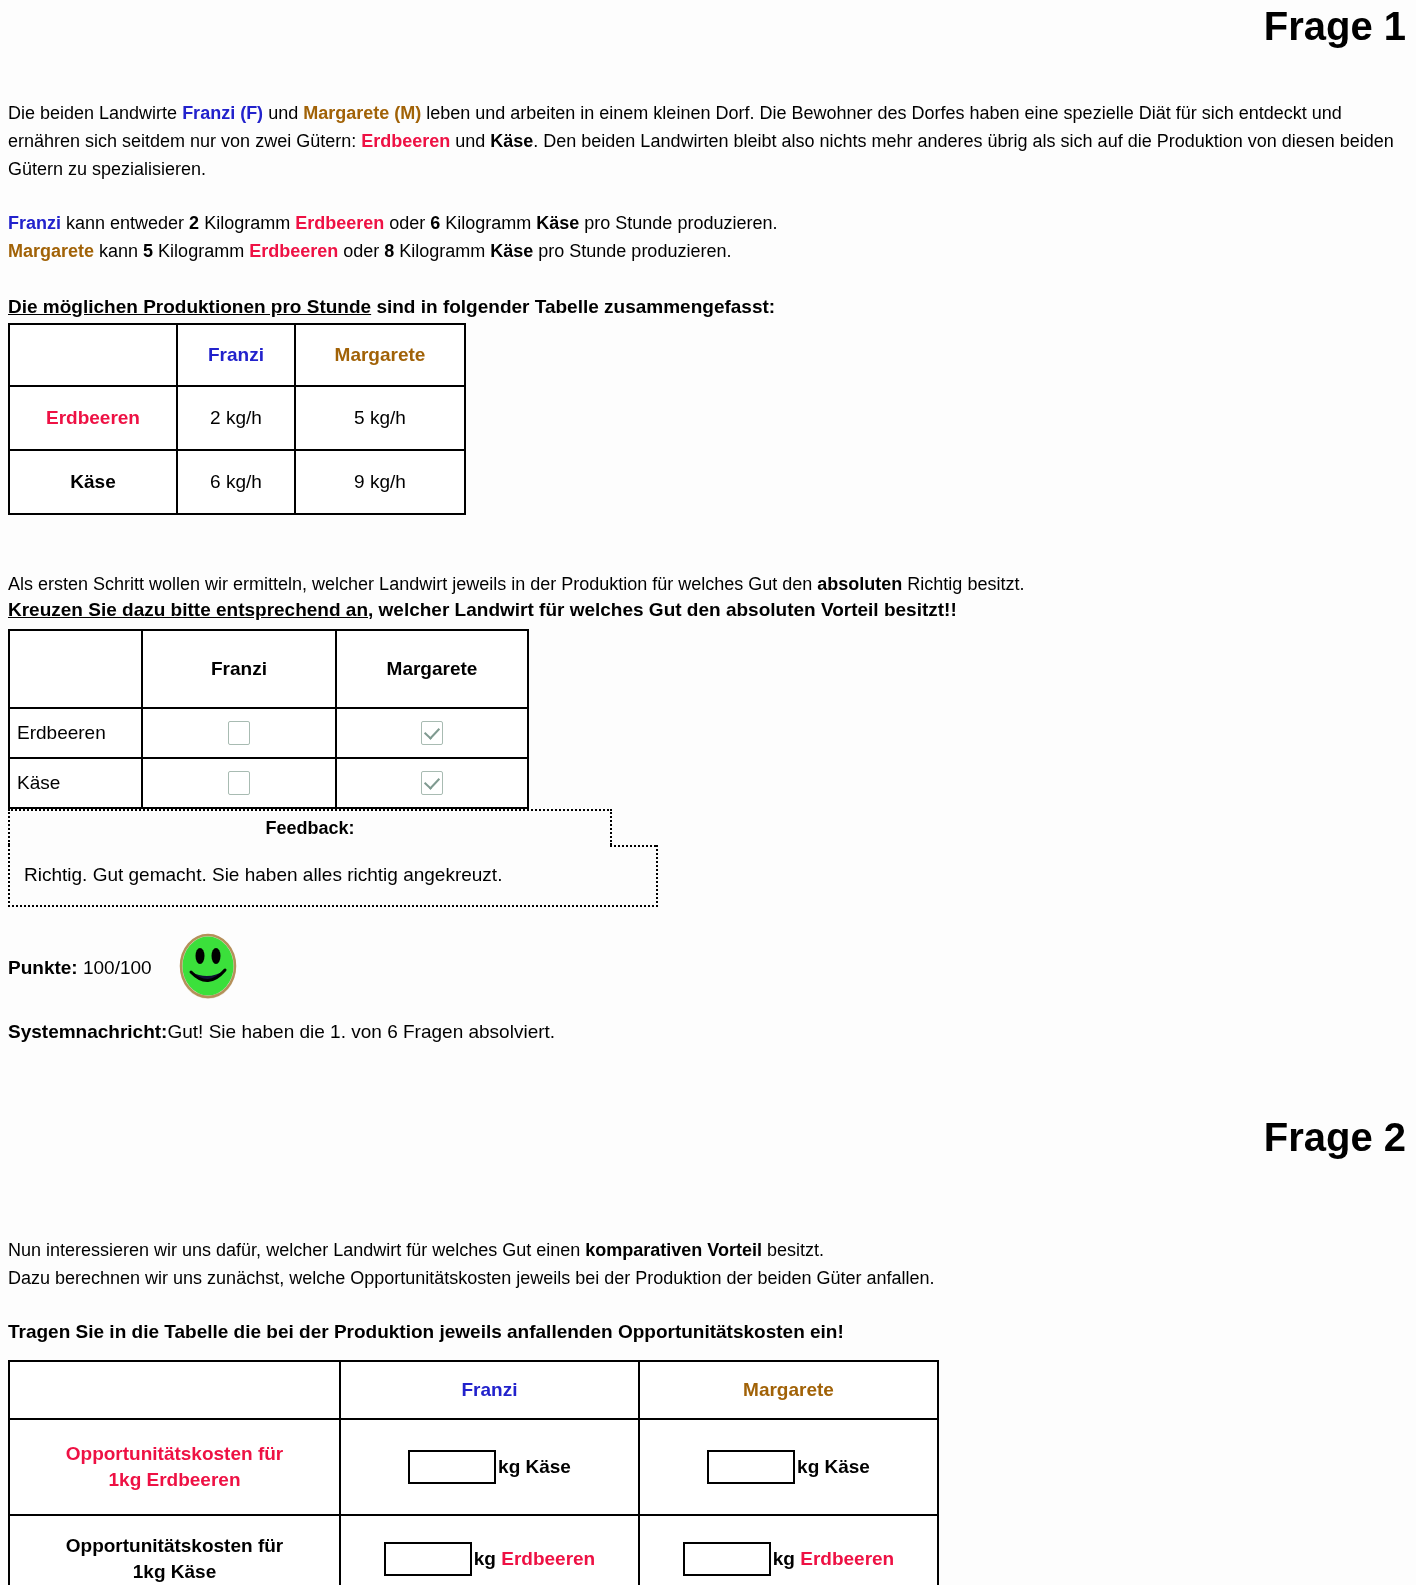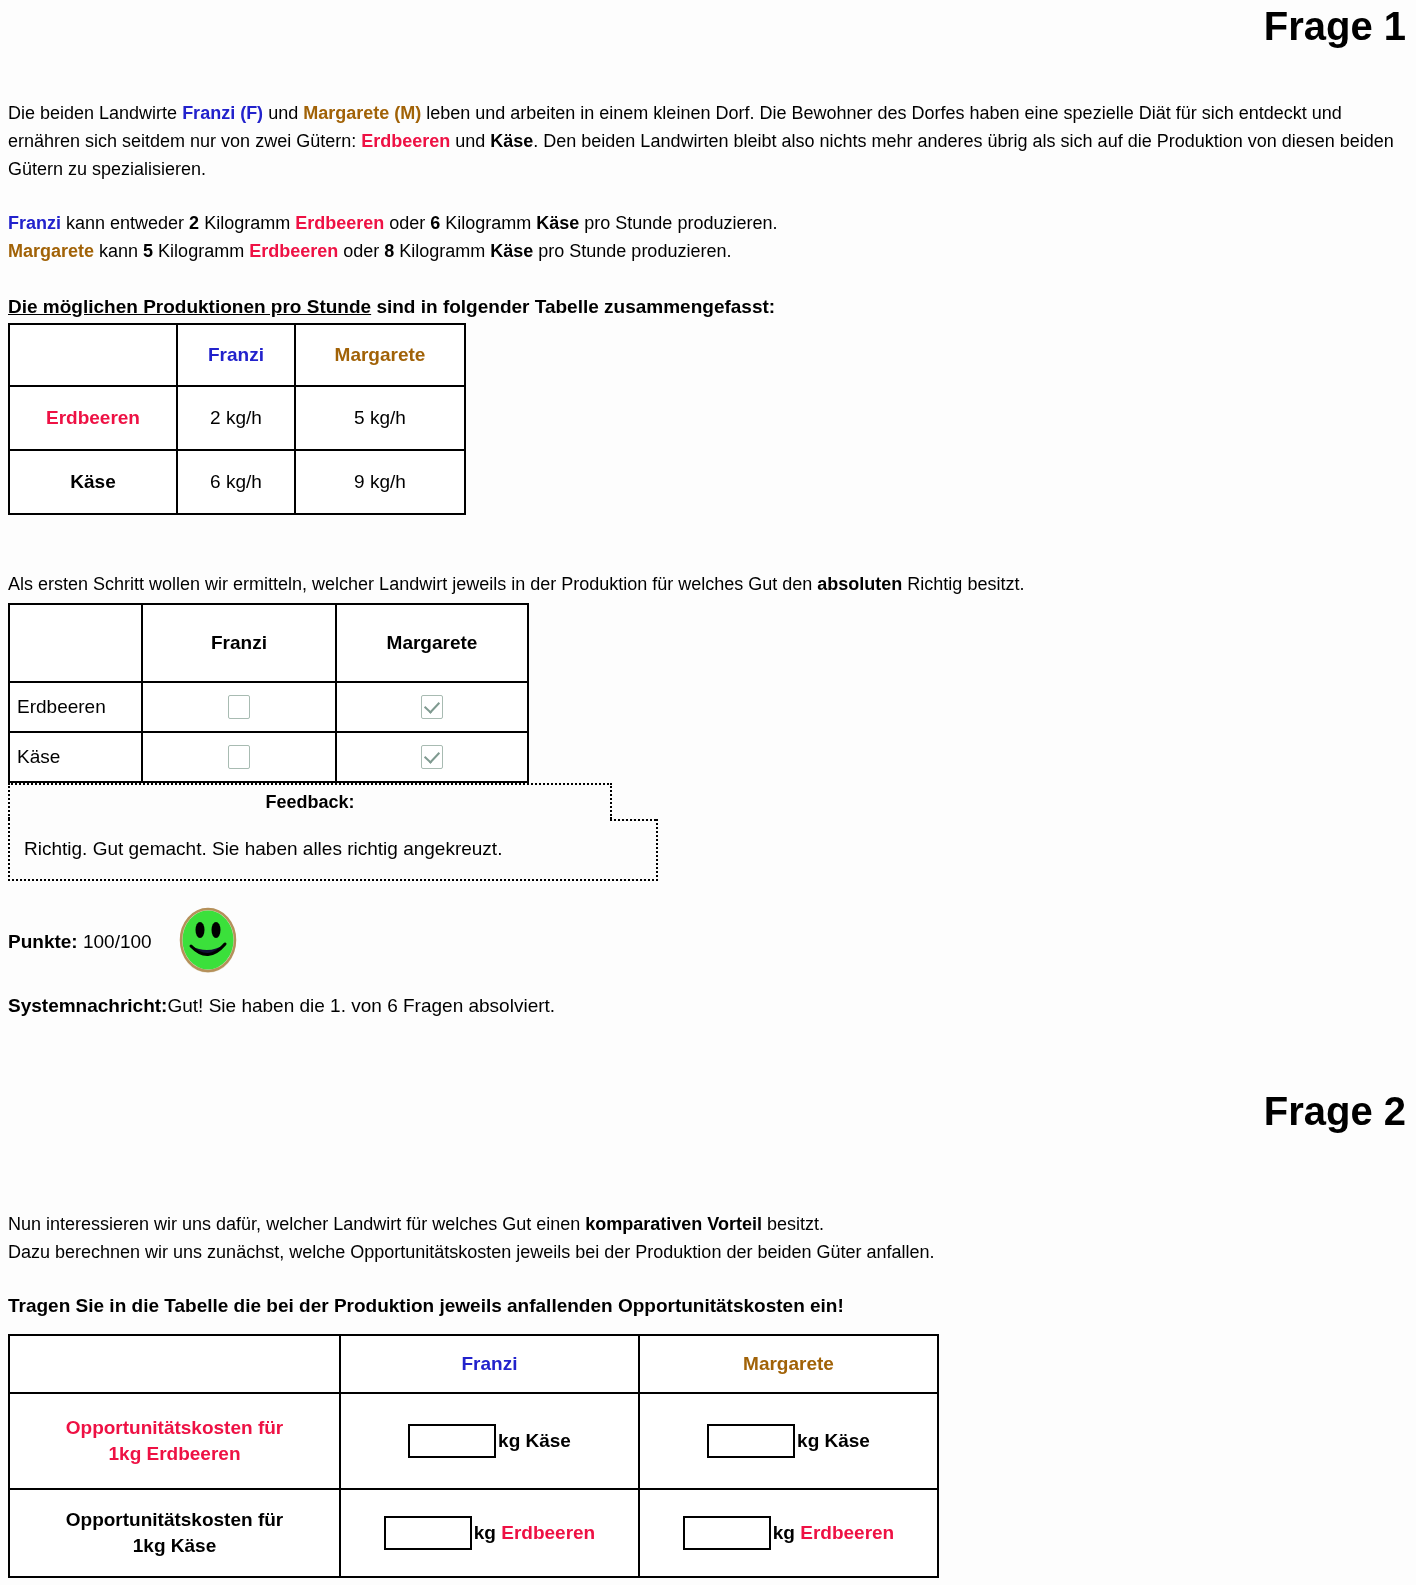--- a/index.html
+++ b/index.html
@@ -98,20 +98,21 @@
     <tr class="data">
       <td class="c0 kaese">Käse</td>
       <td class="c1">6 kg/h</td>
       <td class="c2">9 kg/h</td>
     </tr>
   </tbody>
     </table>
 
   <div class="task-lines">
     <div class="line1"><span>Als ersten Schritt wollen wir ermitteln, welcher Landwirt jeweils in der Produktion für welches Gut den </span><span class="b">absoluten</span><span> Richtig besitzt.</span></div>
+    <div class="line2"><span class="b u">Kreuzen Sie dazu bitte entsprechend an,</span><span class="b"> welcher Landwirt für welches Gut den absoluten Vorteil besitzt!!</span></div>
   </div>
 
   <table class="t2">
     <tbody>
         <tr>
       <th class="c0"></th>
       <th class="c1">Franzi</th>
       <th class="c2">Margarete</th>
     </tr>
     <tr class="data">

